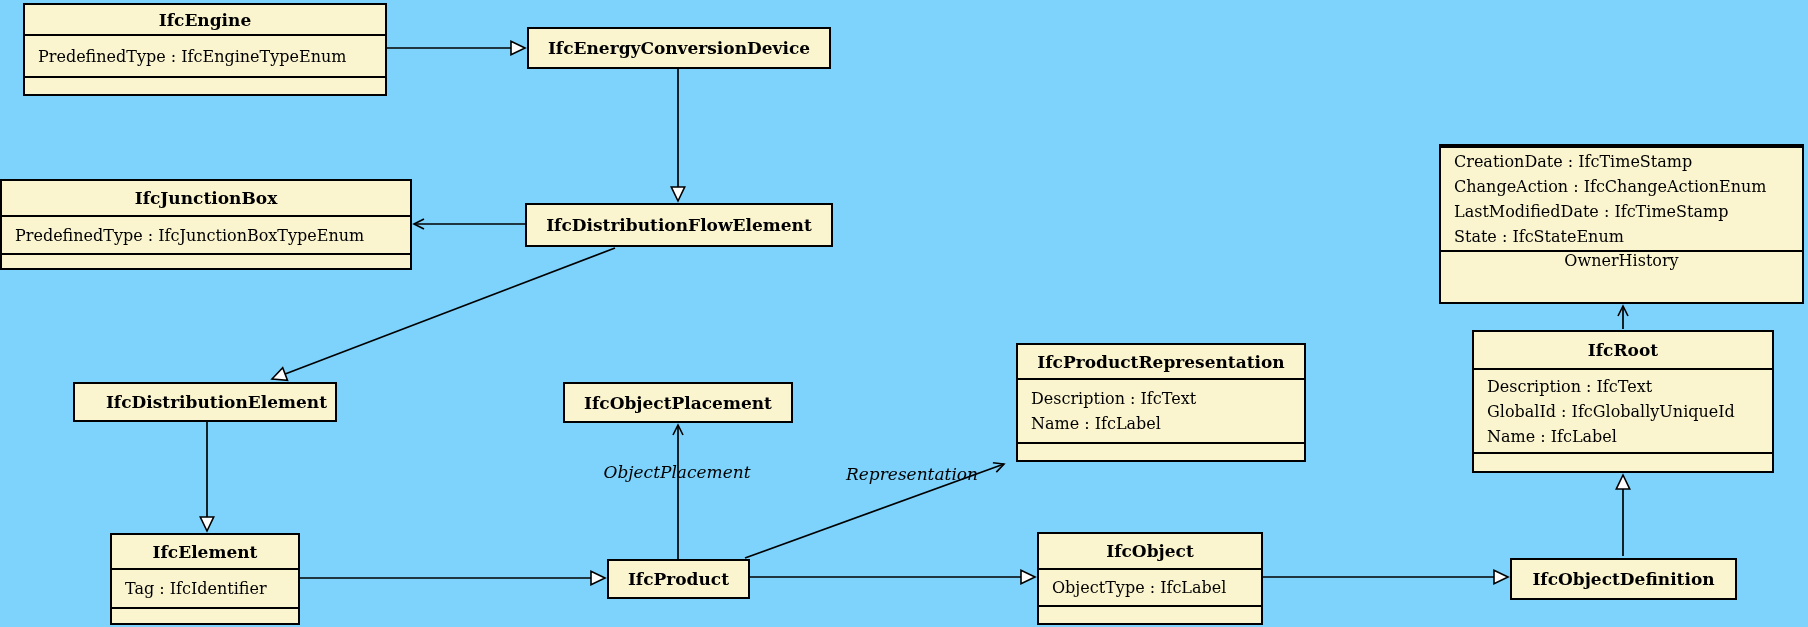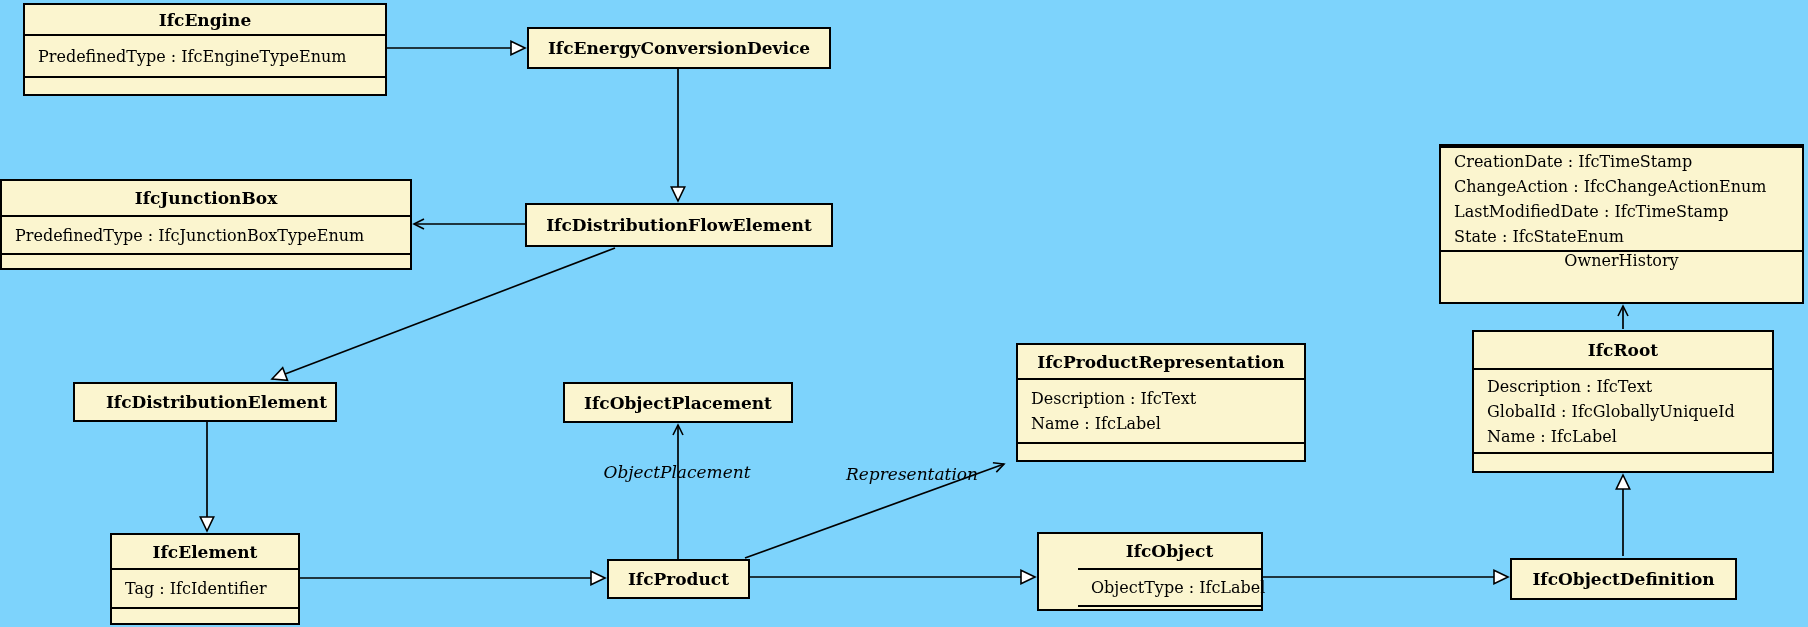--- a/index.html
+++ b/index.html
@@ -162,21 +162,21 @@
       <div class="node" style="left: 110px; top: 533px; width: 190px; height: 92px;">
         <div class="node-title" style="height: 33px;">IfcElement</div>
         <div class="node-attrs" style="height: 39px;">
           <div class="attr-line">Tag : IfcIdentifier</div>
         </div>
         <div class="node-footer"></div>
       </div>
       <div class="node" style="left: 607px; top: 559px; width: 143px; height: 40px;">
         <div class="node-title only">IfcProduct</div>
       </div>
-      <div class="node" style="left: 1037px; top: 532px; width: 226px; height: 79px; padding-left: 39px;">
+      <div class="node" style="left: 1037px; top: 532px; width: 226px; height: 93px;">
         <div class="node-title" style="height: 34px;">IfcObject</div>
         <div class="node-attrs" style="height: 37px;">
           <div class="attr-line">ObjectType : IfcLabel</div>
         </div>
         <div class="node-footer"></div>
       </div>
       <div class="node" style="left: 1510px; top: 558px; width: 227px; height: 42px;">
         <div class="node-title only">IfcObjectDefinition</div>
       </div>
     </div>

